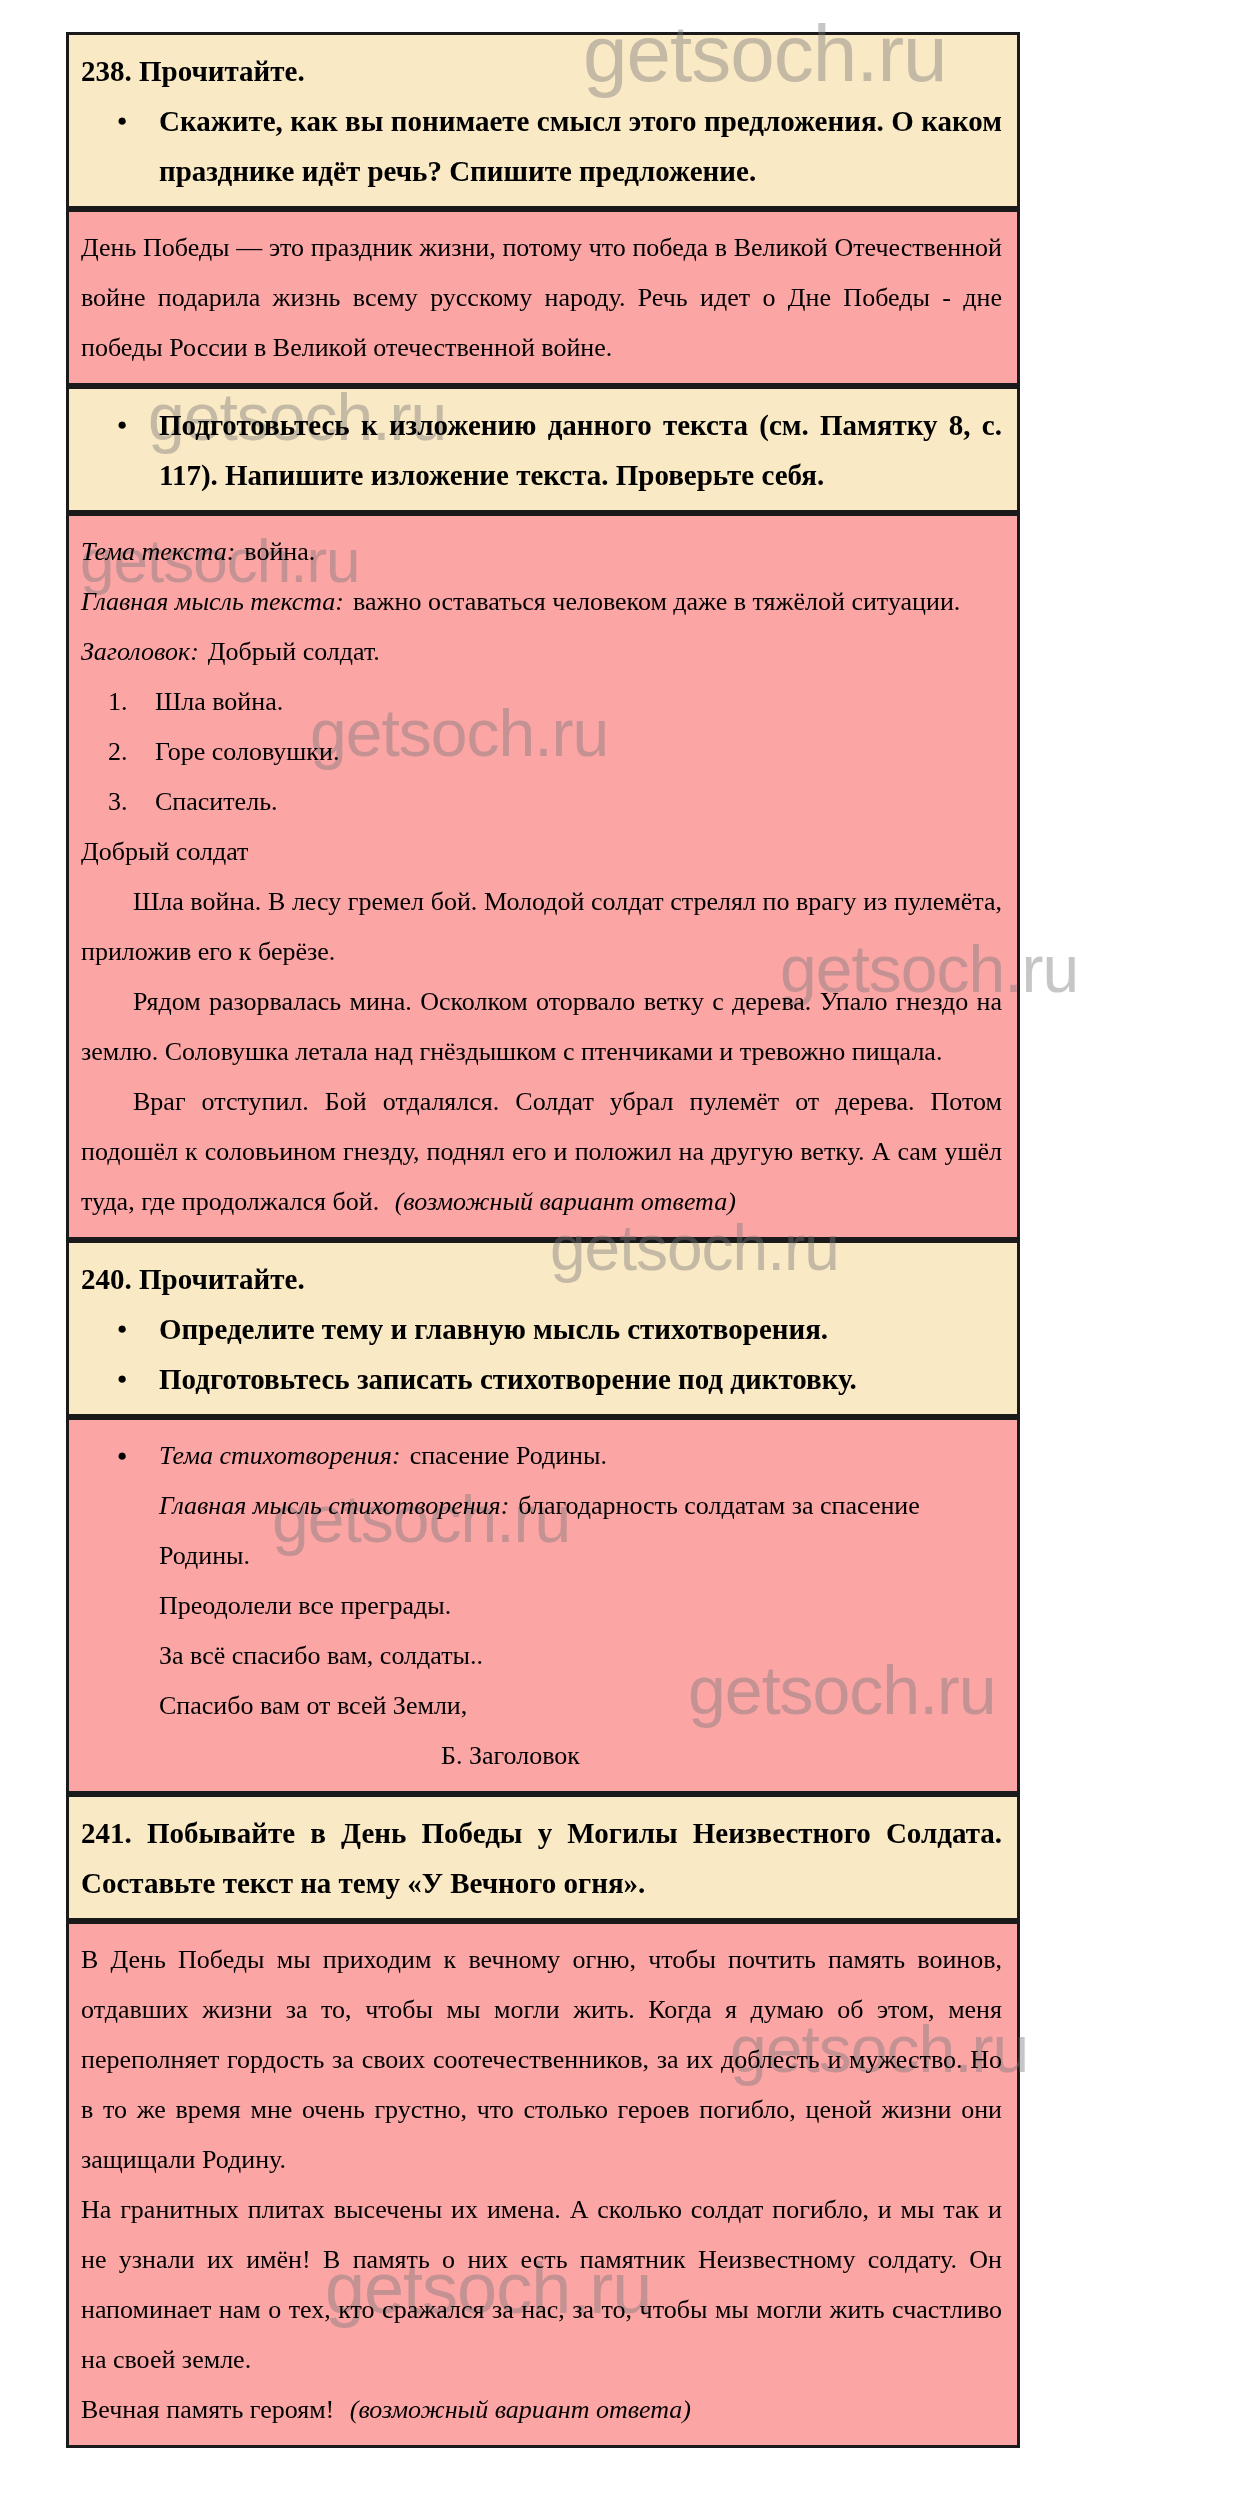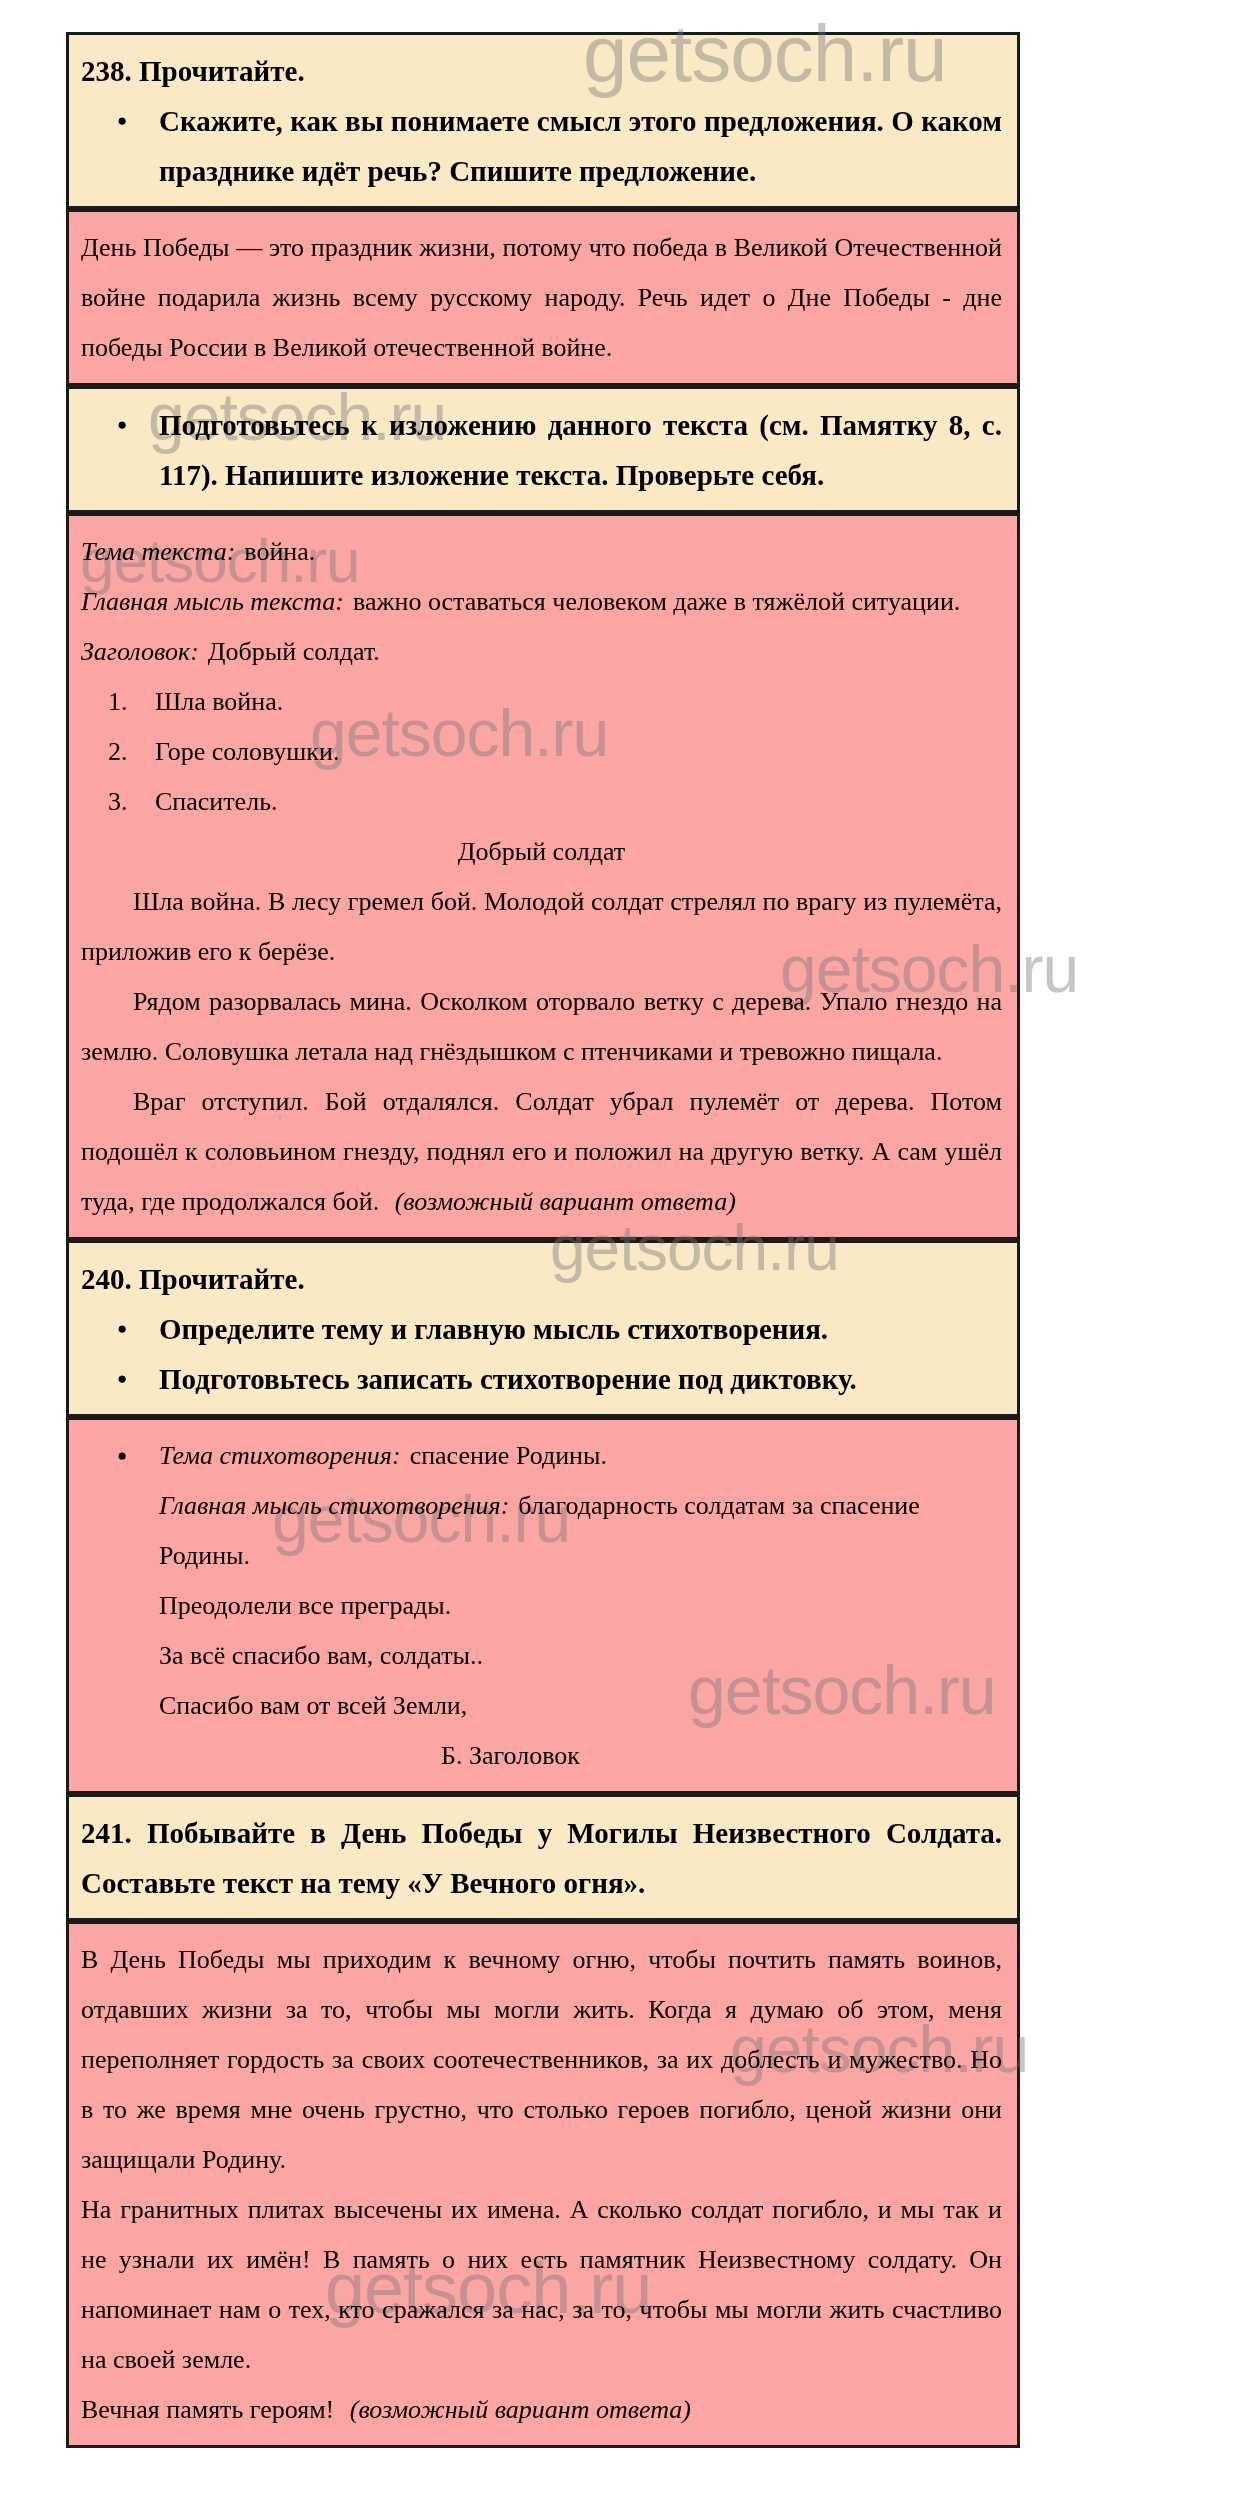--- a/index.html
+++ b/index.html
@@ -51,21 +51,21 @@
 
   .plan-row {
     position: relative;
     padding-left: 74px;
   }
   .plan-num {
     position: absolute;
     left: 27px; top: 0;
   }
 
-  .story-title { text-align: center; }
+  .story-title { }
   .indent { text-indent: 52px; }
   .author-row { padding-left: 360px; }
 
   .wm {
     position: absolute;
     z-index: 1;
     font-family: "Liberation Sans", "DejaVu Sans", sans-serif;
     color: rgba(120, 120, 120, 0.42);
     letter-spacing: -1px;
     line-height: 1;

